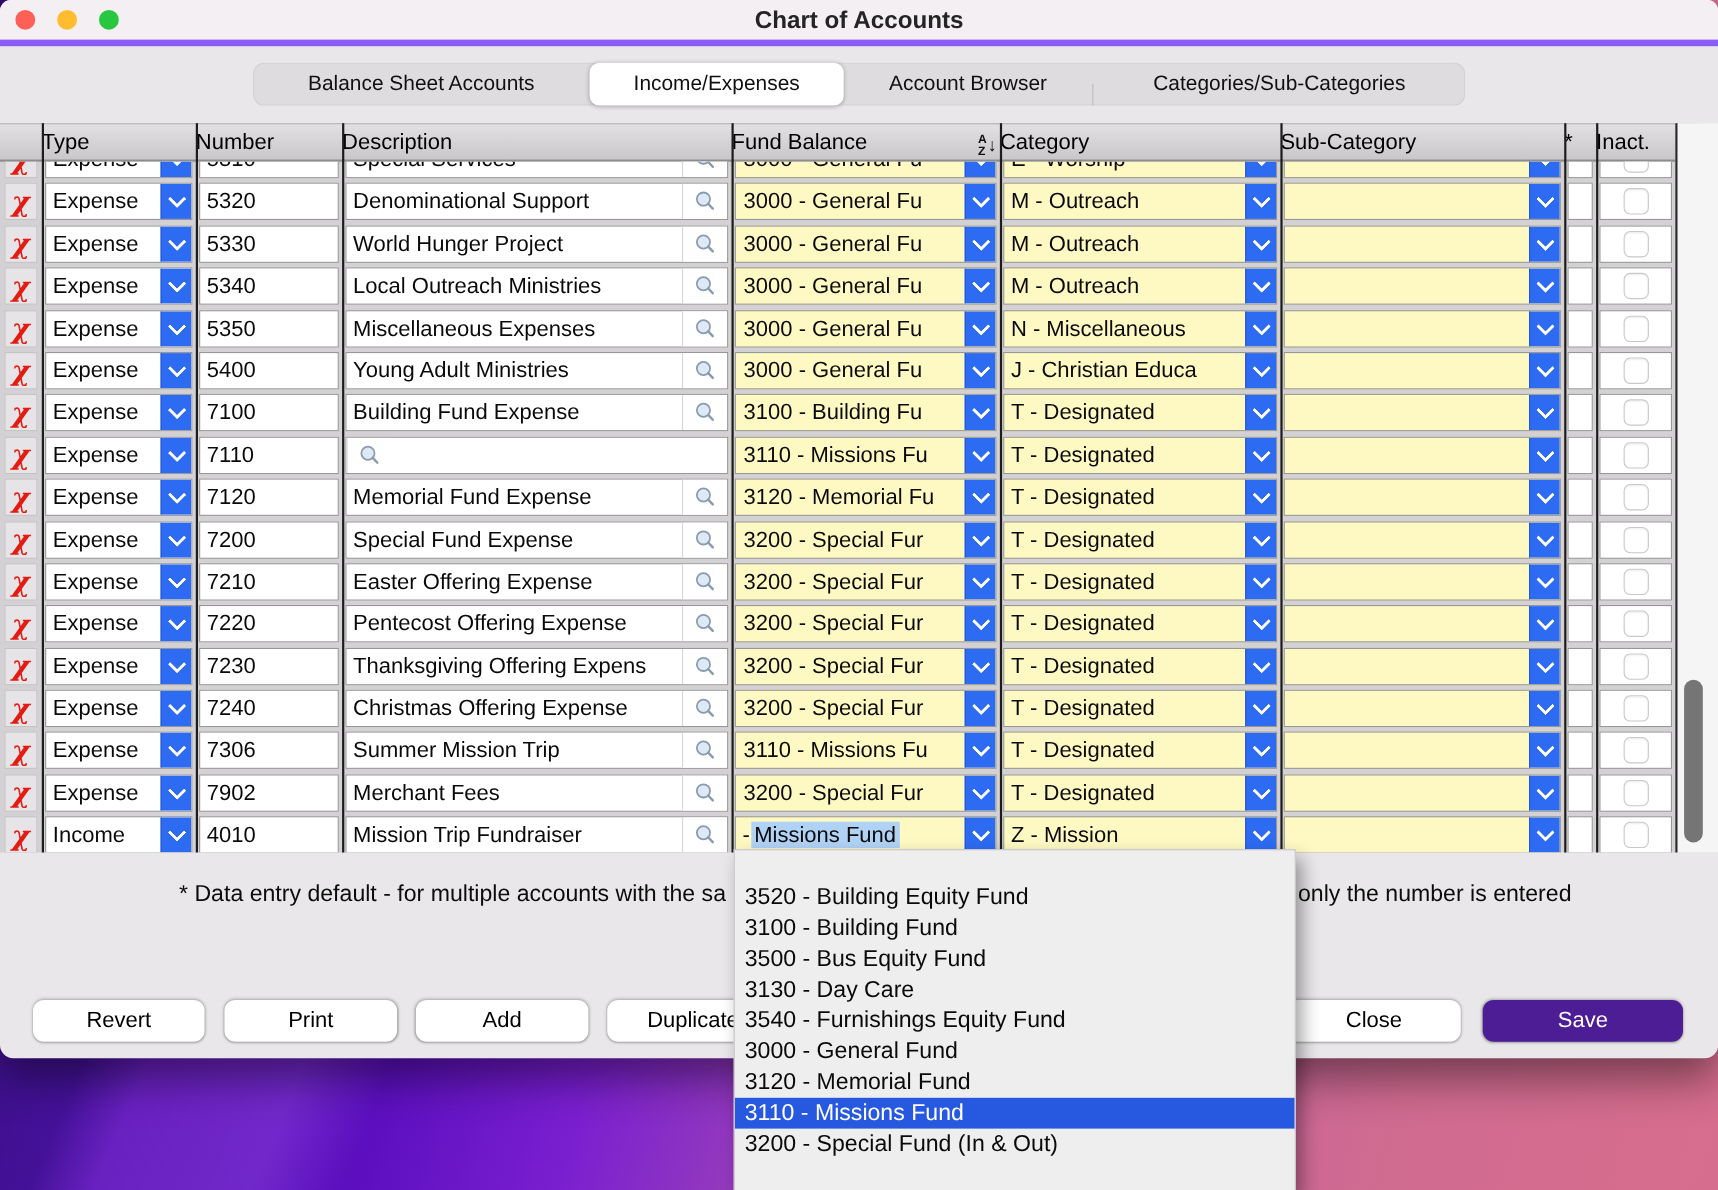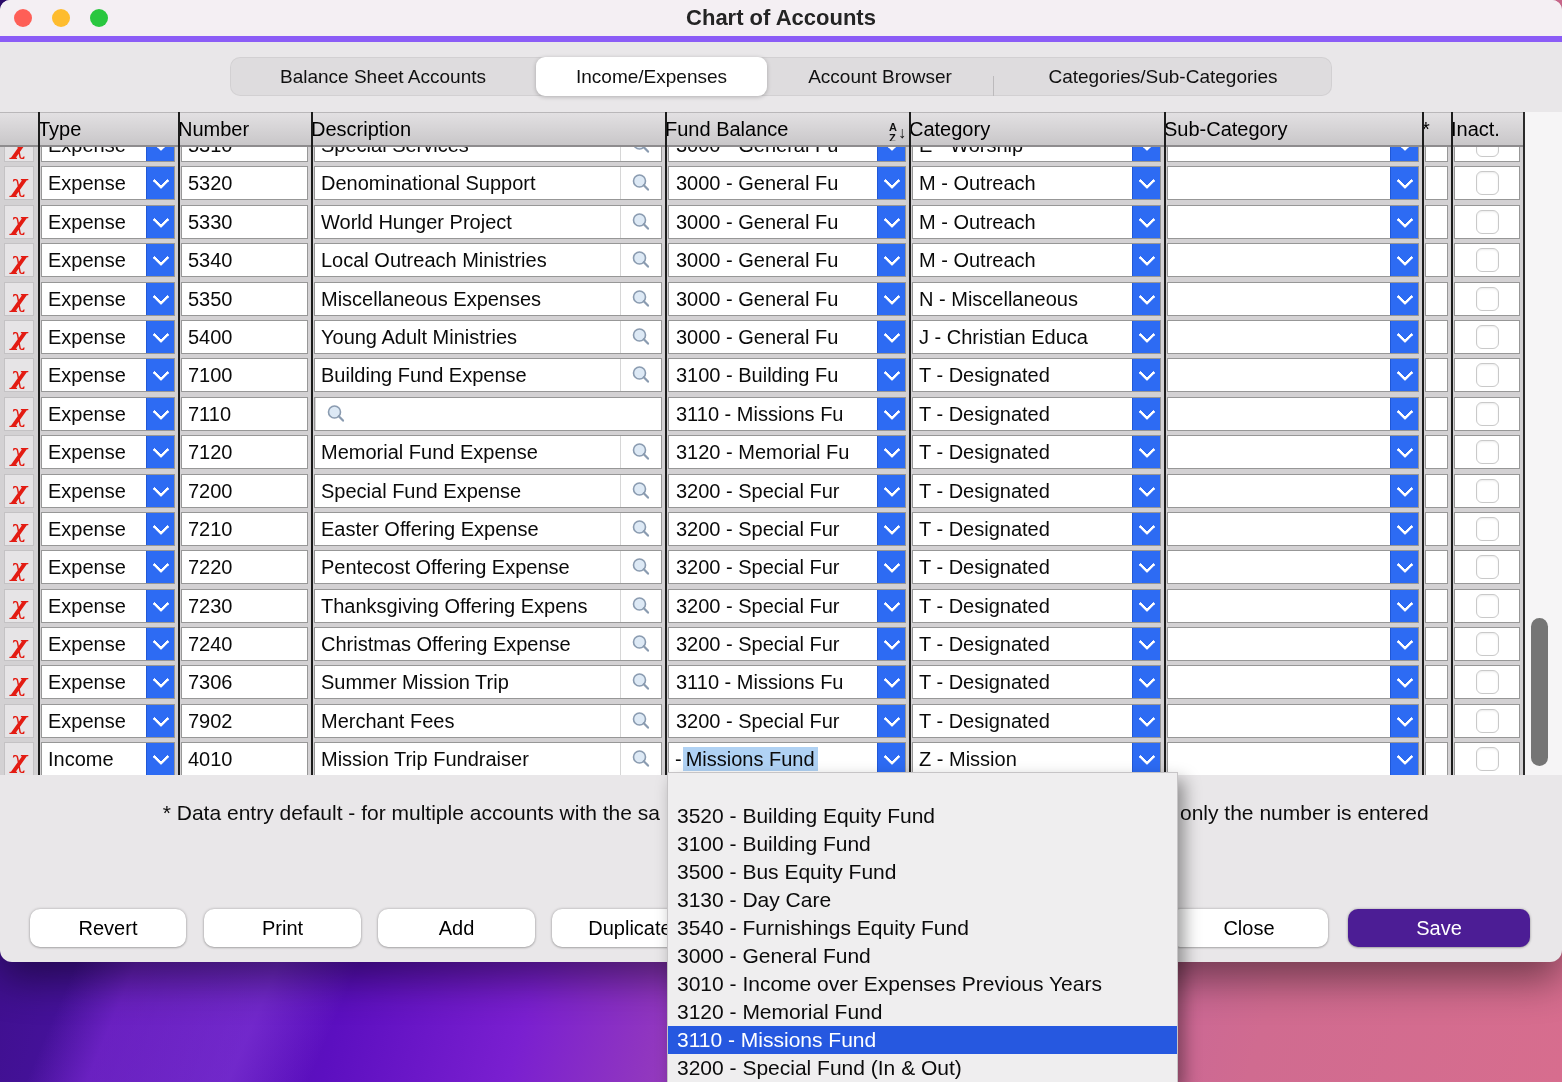--- a/index.html
+++ b/index.html
@@ -33,21 +33,21 @@
   .w-cat{width:255px}.w-sub{width:258px}.w-star{width:29px}.w-inact{width:97px}
   .sorticon{position:absolute;right:3px;top:4px;display:flex;align-items:center;gap:1px}
   .sorticon .sl{display:flex;flex-direction:column;font-size:11px;line-height:11px;font-weight:bold;color:#111;font-style:normal}
   .sorticon .sl i{font-style:normal}
   .sorticon .sa{font-size:16px;color:#111}
   .tbody{position:absolute;left:0;top:33px;width:1548px;height:630px;overflow:hidden;border-top:2px solid #8e8c8e;box-sizing:border-box}
   .tbody > div:first-of-type{margin-top:-23px}
   .row{display:flex;height:38.4px;padding-top:4px;box-sizing:border-box}
   .cell{flex:none}
   .field{display:flex;align-items:stretch;height:34px;margin:0 3px;background:#fff;border:1px solid #979797;box-sizing:border-box;overflow:hidden}
-  .field.gray{background:#ffffff}
+  .field.gray{background:#fef9c3}
   .ft{flex:1;font-size:20px;line-height:32px;padding:0 6px;white-space:nowrap;overflow:hidden;color:#0a0a0a}
   .dd{position:relative;width:27px;flex:none;background:#2d6bf3;border-left:1px solid #2158d6}
   .dd::after{content:"";position:absolute;left:50%;top:50%;width:9px;height:9px;border-left:3px solid #fff;border-bottom:3px solid #fff;
     transform:translate(-50%,-68%) rotate(-45deg);border-radius:1px}
   .delbox{height:34px;margin:0 4px;background:#e6e4e6;border:1px solid #c4c2c4;box-sizing:border-box;display:flex;align-items:center;justify-content:center}
   .delx{color:#e31b12;font-family:"DejaVu Serif",serif;font-style:italic;font-weight:bold;font-size:25px;line-height:1}
   .magbox{width:40px;flex:none;border-left:1px solid #d6d6d6;display:flex;align-items:center;justify-content:center;background:#fff}
   .cbwrap{height:34px;margin:0 28px 0 3px;background:#fff;border:1px solid #979797;box-sizing:border-box;display:flex;align-items:center;justify-content:center}
   .cb{width:21px;height:22px;border:1px solid #c9c9c9;border-radius:6px;background:#fff;box-shadow:inset 0 1px 2px rgba(0,0,0,.08)}
   .selhl{background:#b0d2f4;padding:1px 3px}
@@ -1099,20 +1099,19 @@
     <div class="dd-item">3100 - Building Fund</div>
 
     <div class="dd-item">3500 - Bus Equity Fund</div>
 
     <div class="dd-item">3130 - Day Care</div>
 
     <div class="dd-item">3540 - Furnishings Equity Fund</div>
 
     <div class="dd-item">3000 - General Fund</div>
 
-    <div class="dd-item">3010 - Income over Expenses Previous Years</div>
 
     <div class="dd-item">3120 - Memorial Fund</div>
 
     <div class="dd-item selected">3110 - Missions Fund</div>
 
     <div class="dd-item">3200 - Special Fund (In &amp; Out)</div>
   </div>
 
 </body></html>

